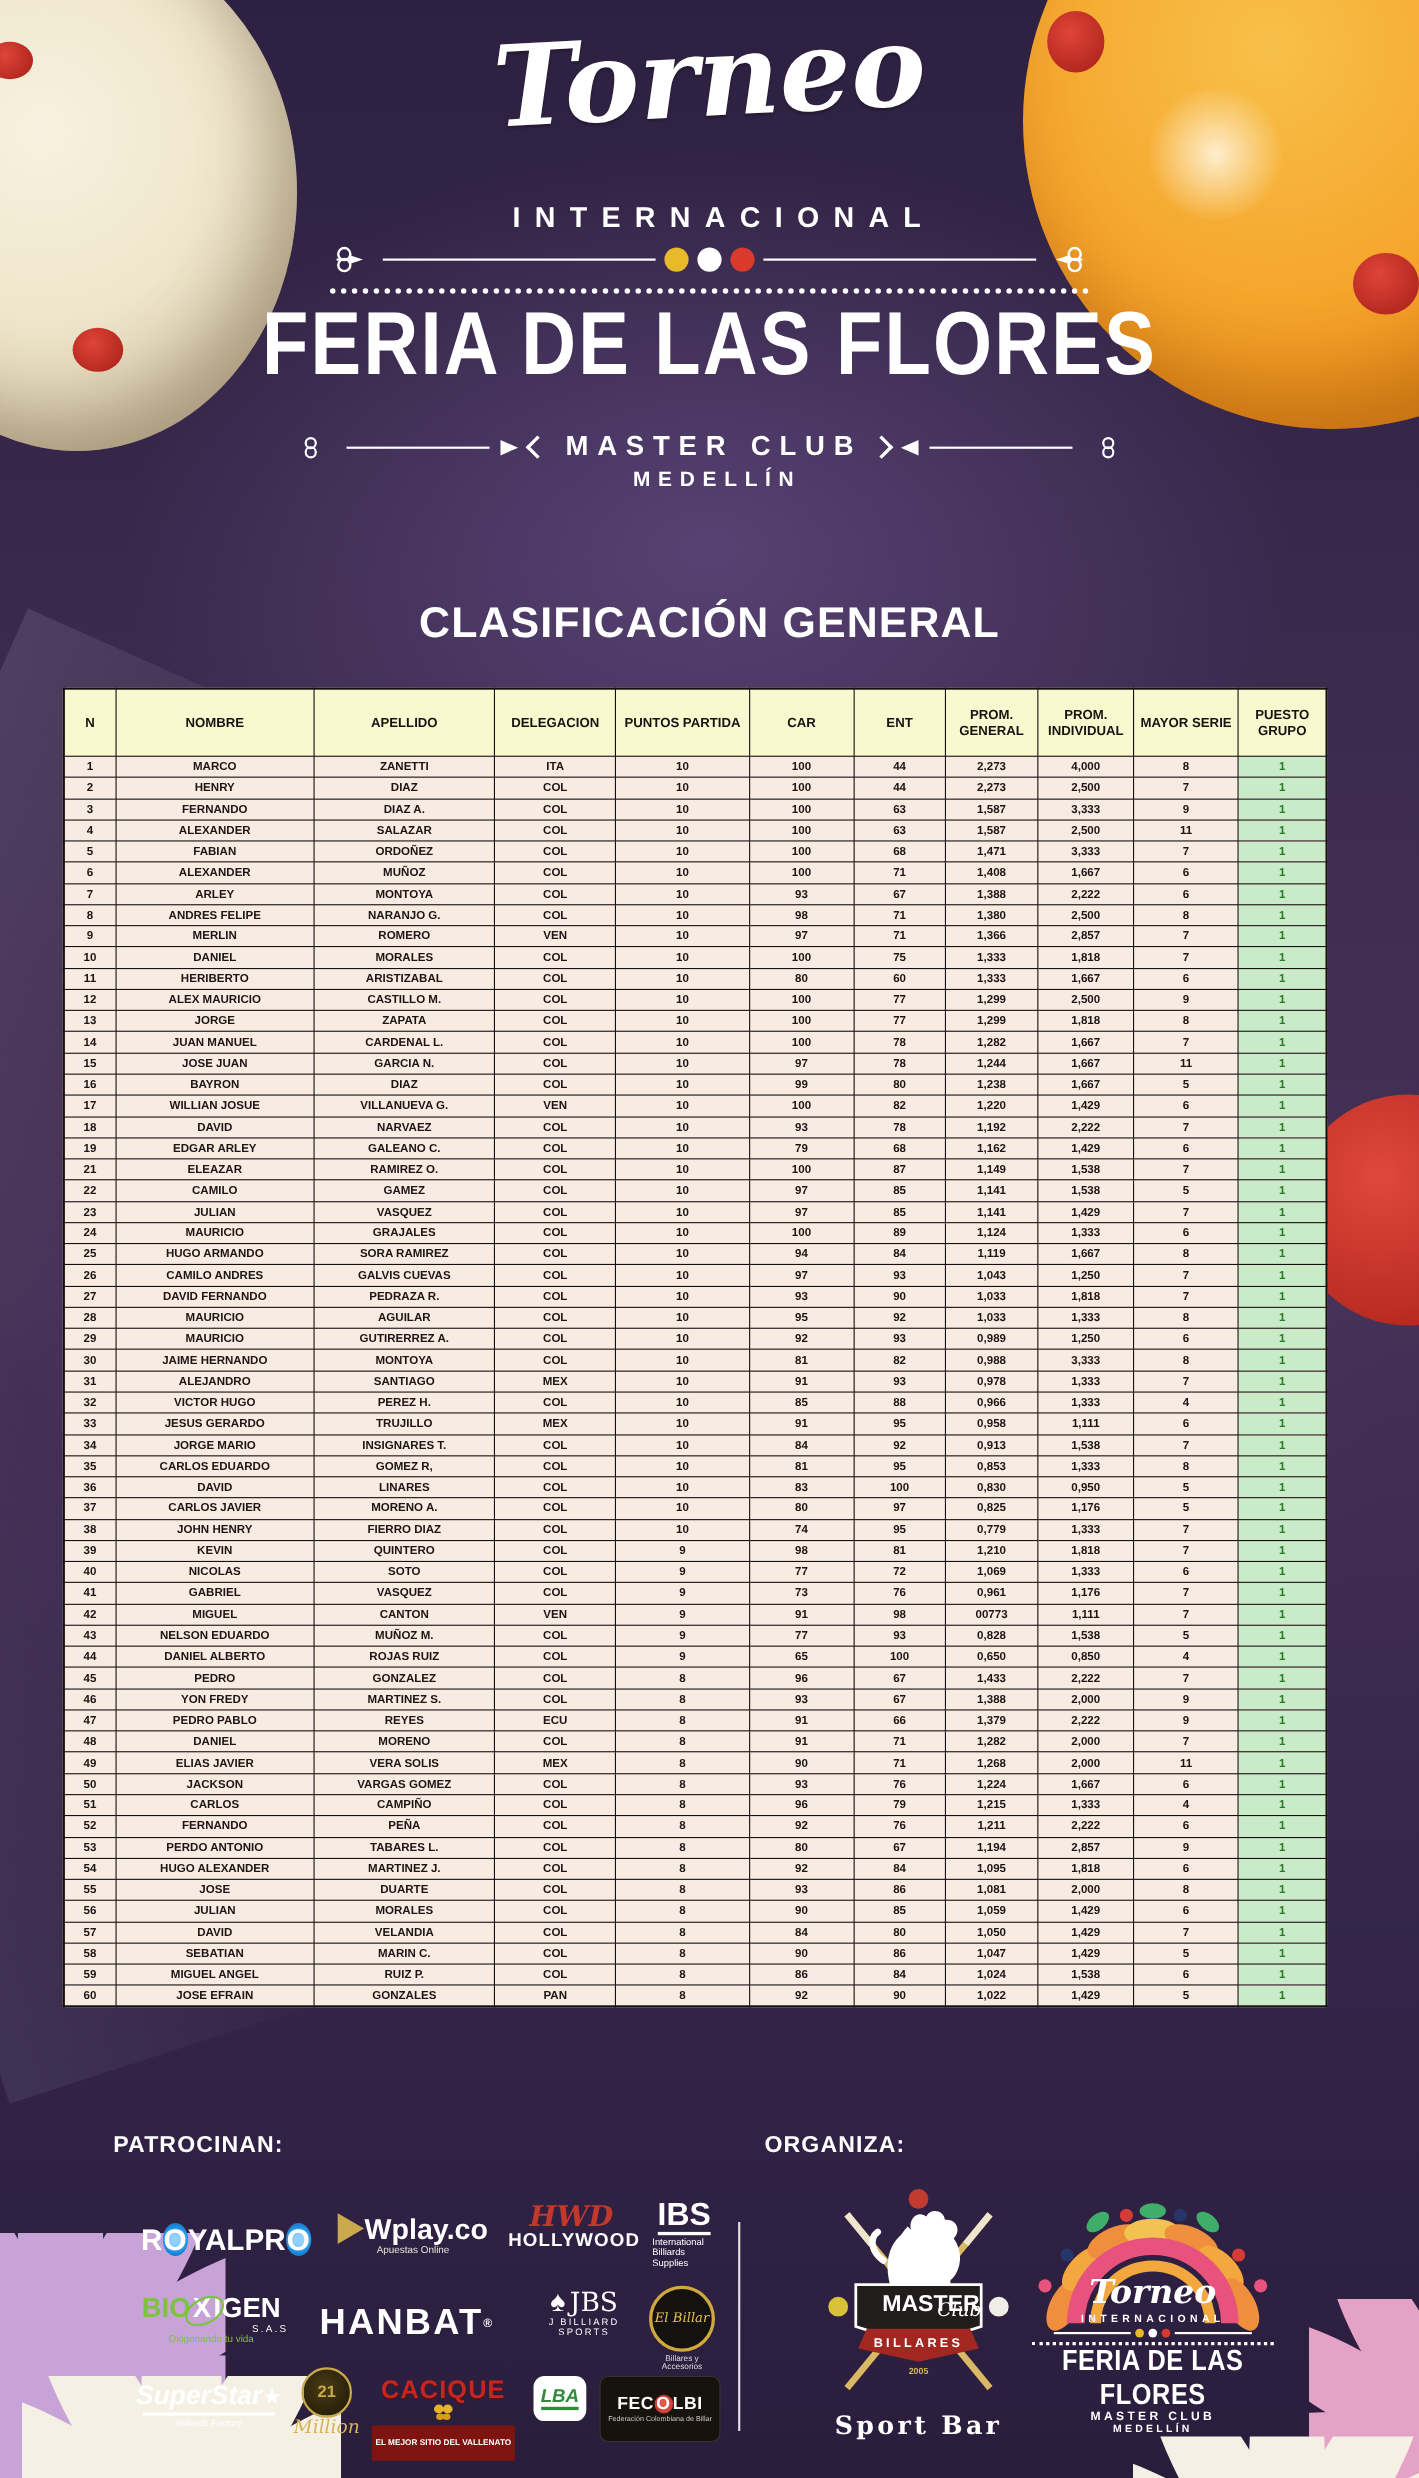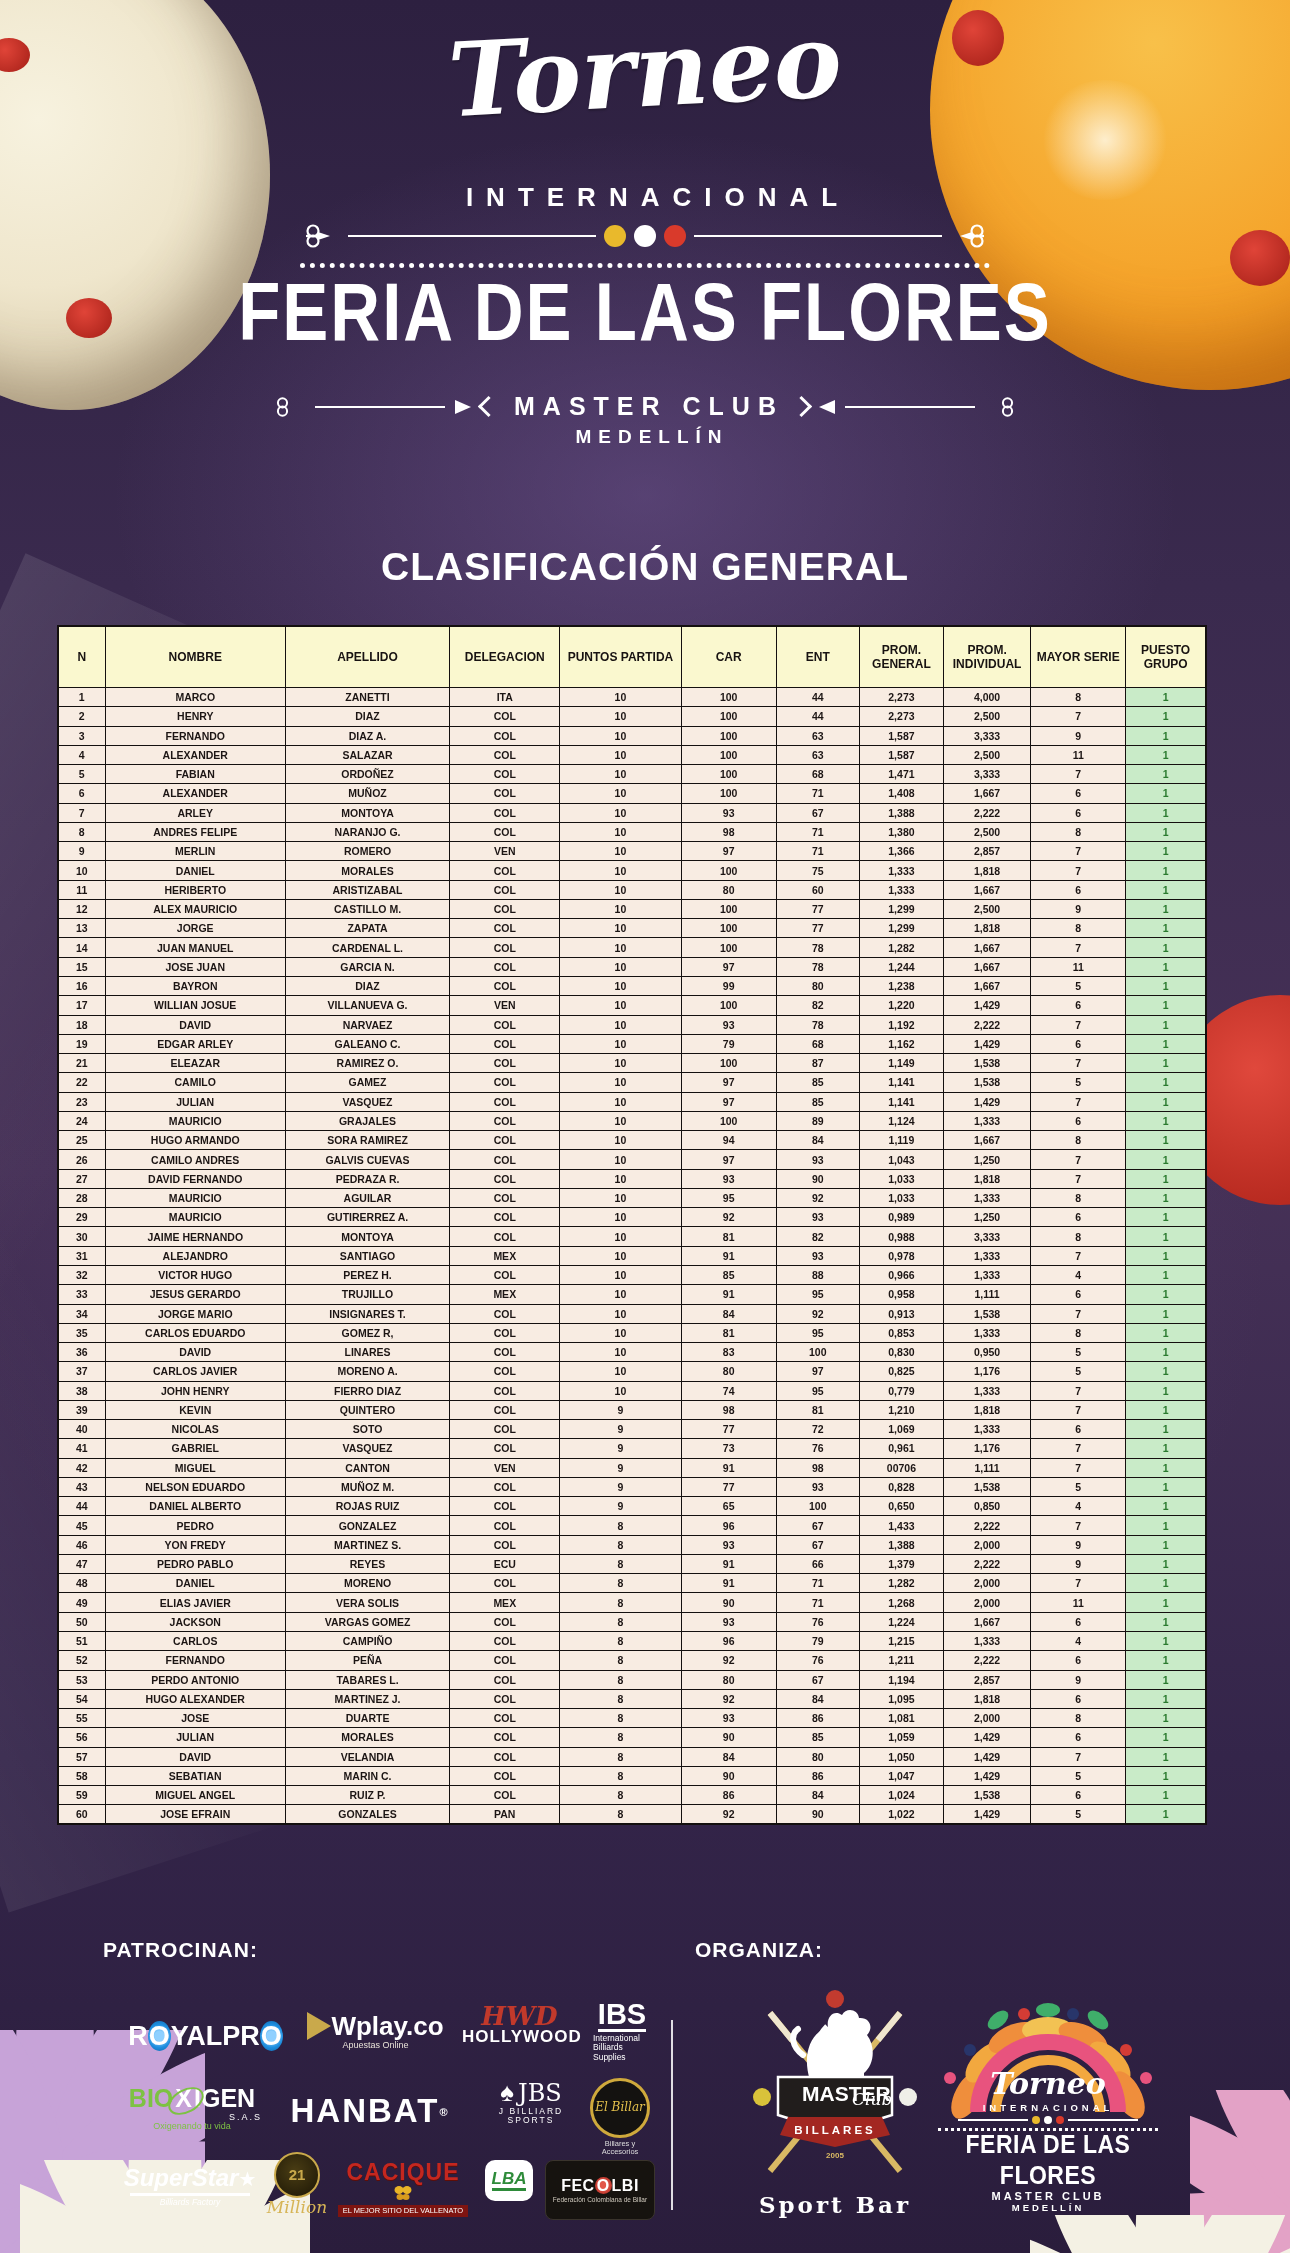--- a/index.html
+++ b/index.html
@@ -98,21 +98,21 @@
   .elbillar-tag{font-size:7.5px;color:#ddd;margin-top:2px;}
   .superstar-name{font-style:italic;font-weight:bold;font-size:24px;}
   .superstar-star{color:#fff;font-size:20px;}
   .superstar-bar{height:3px;background:#fff;width:120px;margin:2px auto;}
   .superstar-tag{font-size:8.5px;font-style:italic;}
   .million-circle{width:42px;height:42px;border-radius:50%;margin:0 auto;
     background:radial-gradient(circle at 45% 40%, #4a3d14, #241d08 80%);border:2px solid #c9a94b;
     color:#c9a94b;font-size:15px;font-weight:bold;display:flex;align-items:center;justify-content:center;}
   .million-name{font-family:"DejaVu Serif",serif;font-style:italic;color:#d6b455;font-size:17px;}
   .cacique-name{color:#c4271f;font-weight:bold;font-size:23px;letter-spacing:1px;text-shadow:0 1px 0 #5e0e08;}
-  .cacique-tag{background:#7e1410;color:#fff;font-size:7.5px;padding:2px 3px;margin-top:2px;}
+  .cacique-tag{background:#7e1410;color:#fff;font-size:7.5px;padding:12px 3px;margin-top:2px;font-weight:bold;}
   .butterfly{display:inline-block;vertical-align:top;}
   .lba-box{width:48px;height:41px;background:#fff;border-radius:10px;margin:0 auto;
     display:flex;flex-direction:column;align-items:center;justify-content:center;}
   .lba-name{color:#2e8b3a;font-weight:bold;font-style:italic;font-size:17px;border-bottom:3px solid #2e8b3a;line-height:1.1;}
   .fecolbi-box{width:108px;height:58px;background:#16130f;border-radius:8px;border:1px solid #3a342c;
     display:flex;flex-direction:column;align-items:center;justify-content:center;gap:2px;}
   .fecolbi-name{font-size:16px;font-weight:bold;letter-spacing:.5px;}
   .fecolbi-name .o{color:#fff;background:radial-gradient(circle,#e2574a 30%,#a8231a 100%);border-radius:50%;padding:0 2px;}
   .fecolbi-tag{font-size:6.5px;color:#cfc9bd;}
 
@@ -789,21 +789,21 @@
             <td class="green">1</td>
           </tr>
           <tr class="datarow">
             <td>42</td>
             <td>MIGUEL</td>
             <td>CANTON</td>
             <td>VEN</td>
             <td>9</td>
             <td>91</td>
             <td>98</td>
-            <td>00706</td>
+            <td>00773</td>
             <td>1,111</td>
             <td>7</td>
             <td class="green">1</td>
           </tr>
           <tr class="datarow">
             <td>43</td>
             <td>NELSON EDUARDO</td>
             <td>MUÑOZ M.</td>
             <td>COL</td>
             <td>9</td>

